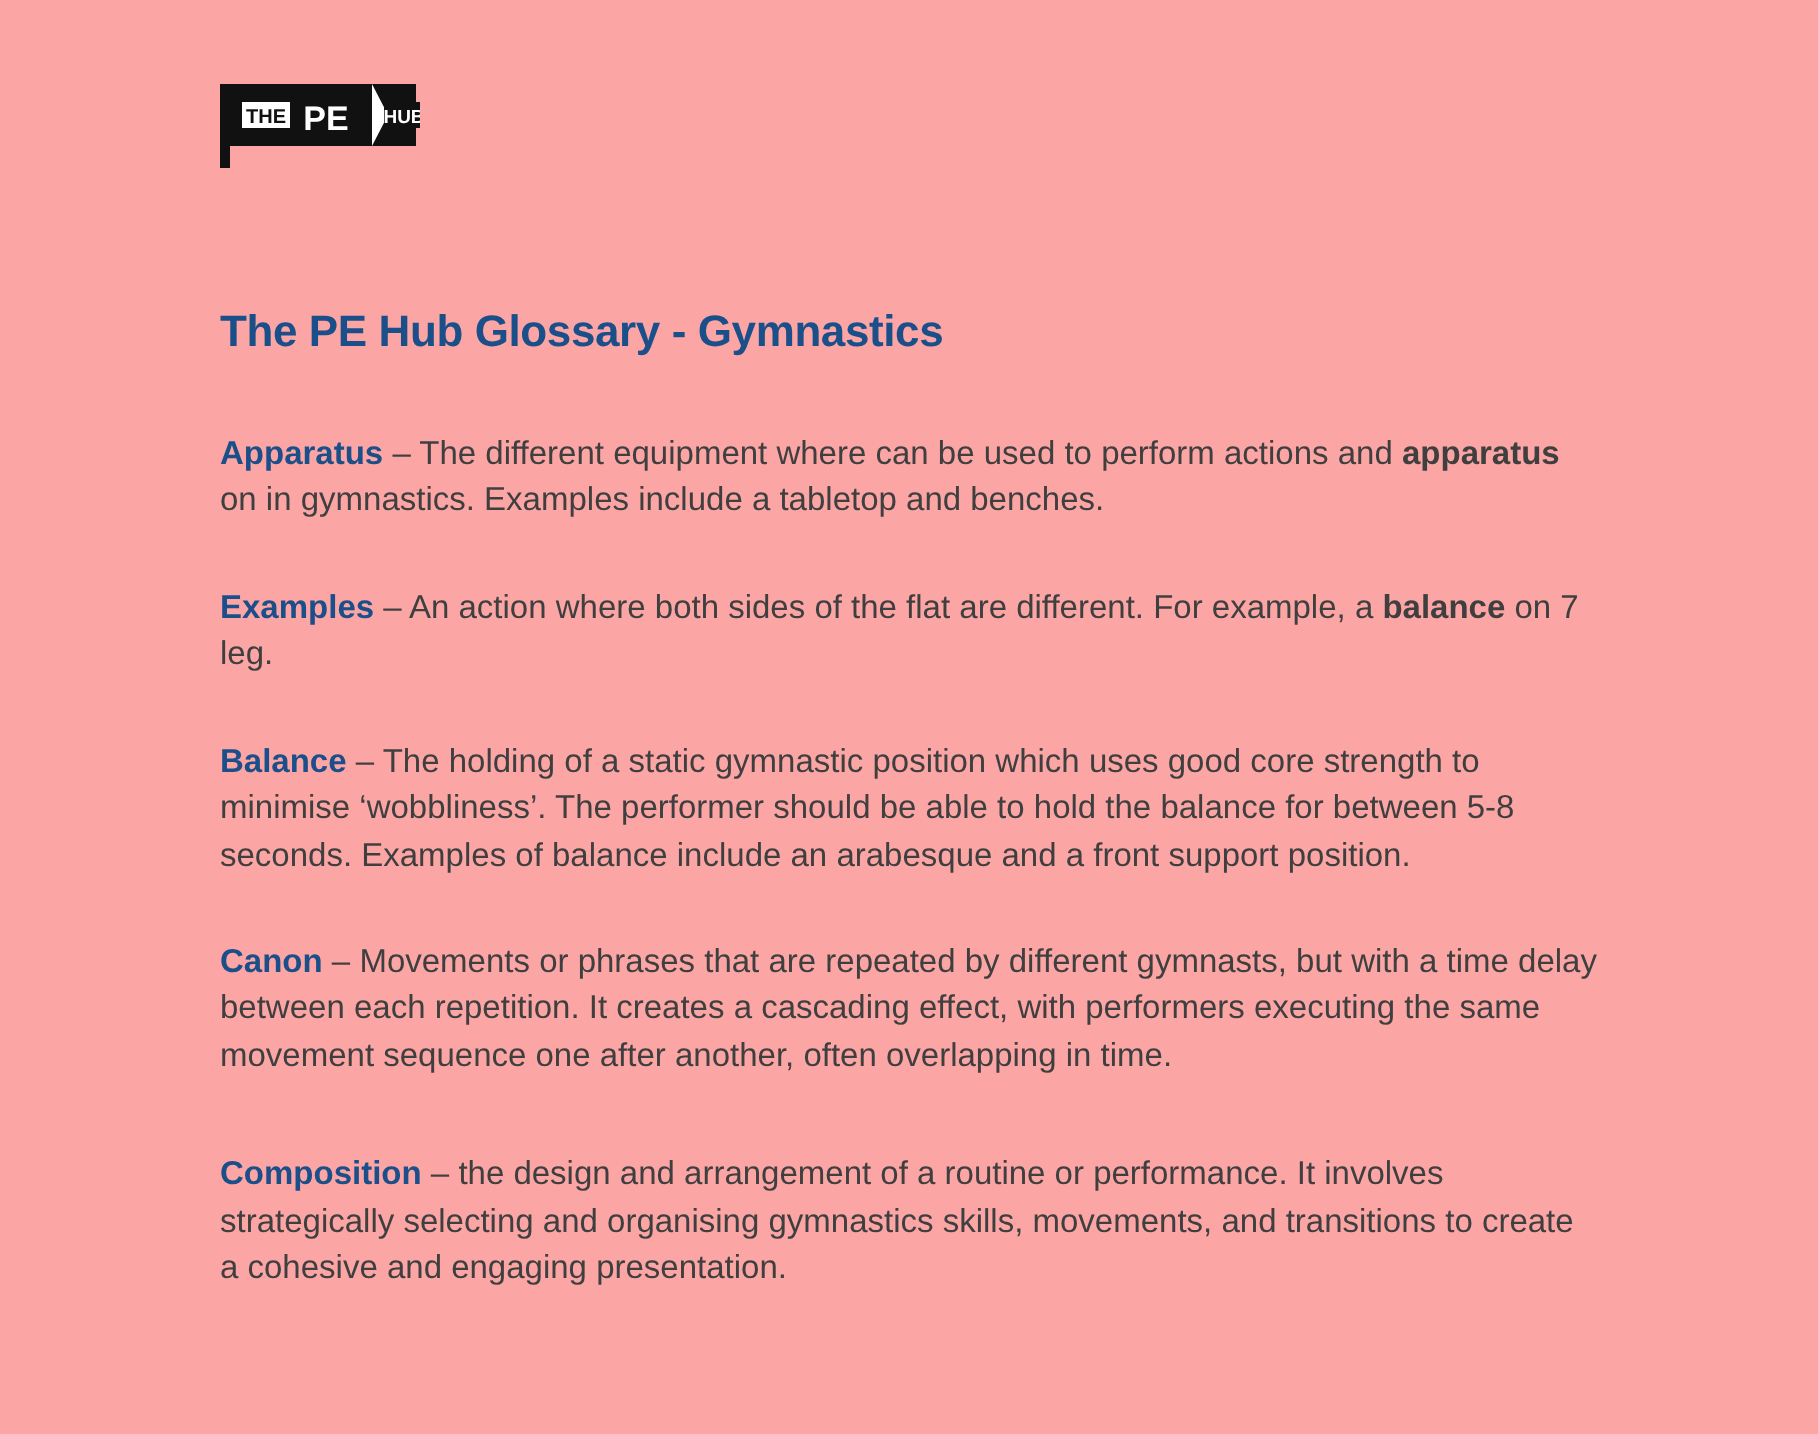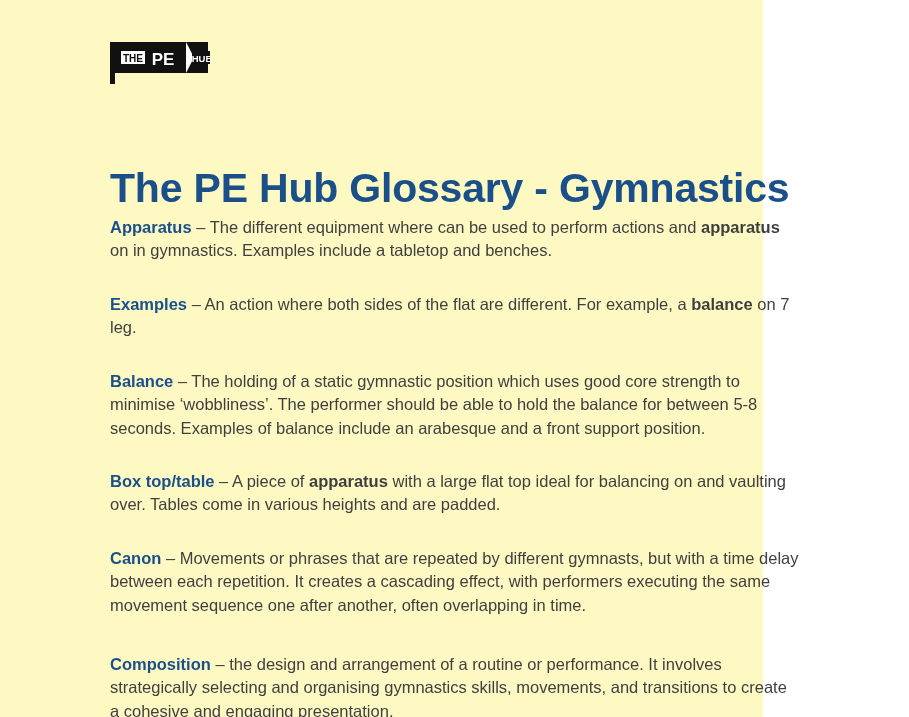--- a/index.html
+++ b/index.html
@@ -9,42 +9,42 @@
   }
   body {
     width: 909px;
     height: 717px;
     overflow: hidden;
     font-family: "Liberation Sans", sans-serif;
     color: #3b3b3b;
   }
   .page {
     position: relative;
-    width: 763px;
+    width: 909px;
     height: 717px;
-    background: #fef9c3;
+    background: #fca5a5;
     box-sizing: border-box;
   }
 
   
   .logo-wrap {
     position: absolute;
     left: 108px;
     top: 40px;
     width: 102px;
     height: 44px;
   }
   .logo-svg { display: block; }
 
   
   .doc-title {
     position: absolute;
     left: 110px;
     top: 138px;
-    font-size: 41px;
+    font-size: 22px;
     font-weight: bold;
     color: #1b4f8a;
     letter-spacing: -0.2px;
     white-space: nowrap;
   }
 
   
   .glossary {
     position: absolute;
     left: 110px;
@@ -90,18 +90,17 @@
       <text x="94" y="21.5" font-family="'Liberation Sans', sans-serif" font-size="9.5" font-weight="bold" fill="#ffffff" text-anchor="middle">HUB</text>
     </svg>
   </div>
 
   <h1 class="doc-title">The PE Hub Glossary - Gymnastics</h1>
 
   <div class="glossary">
       <p class="entry"><span class="term">Apparatus</span><span> – </span><span>The different equipment where can be used to perform actions and </span><span class="bold-inline">apparatus</span><span> on in gymnastics. Examples include a tabletop and benches.</span></p>
       <p class="entry"><span class="term">Examples</span><span> – </span><span>An action where both sides of the flat are different. For example, a </span><span class="bold-inline">balance</span><span> on 7 leg.</span></p>
       <p class="entry"><span class="term">Balance</span><span> – </span><span>The holding of a static gymnastic position which uses good core strength to minimise ‘wobbliness’. The performer should be able to hold the balance for between 5-8 seconds. Examples of balance include an arabesque and a front support position.</span></p>
-      <p class="entry"><span class="term">Box top/table</span><span> – </span><span>A piece of </span><span class="bold-inline">apparatus</span><span> with a large flat top ideal for balancing on and vaulting over.  Tables come in various heights and are padded.</span></p>
       <p class="entry"><span class="term">Canon</span><span> – </span><span>Movements or phrases that are repeated by different gymnasts, but with a time delay between each repetition. It creates a cascading effect, with performers executing the same movement sequence one after another, often overlapping in time.</span></p>
       <p class="entry"><span class="term">Composition</span><span> – </span><span>the design and arrangement of a routine or performance. It involves strategically selecting and organising gymnastics skills, movements, and transitions to create a cohesive and engaging presentation.</span></p>
     </div>
 
 </div>
 
 </body></html>

